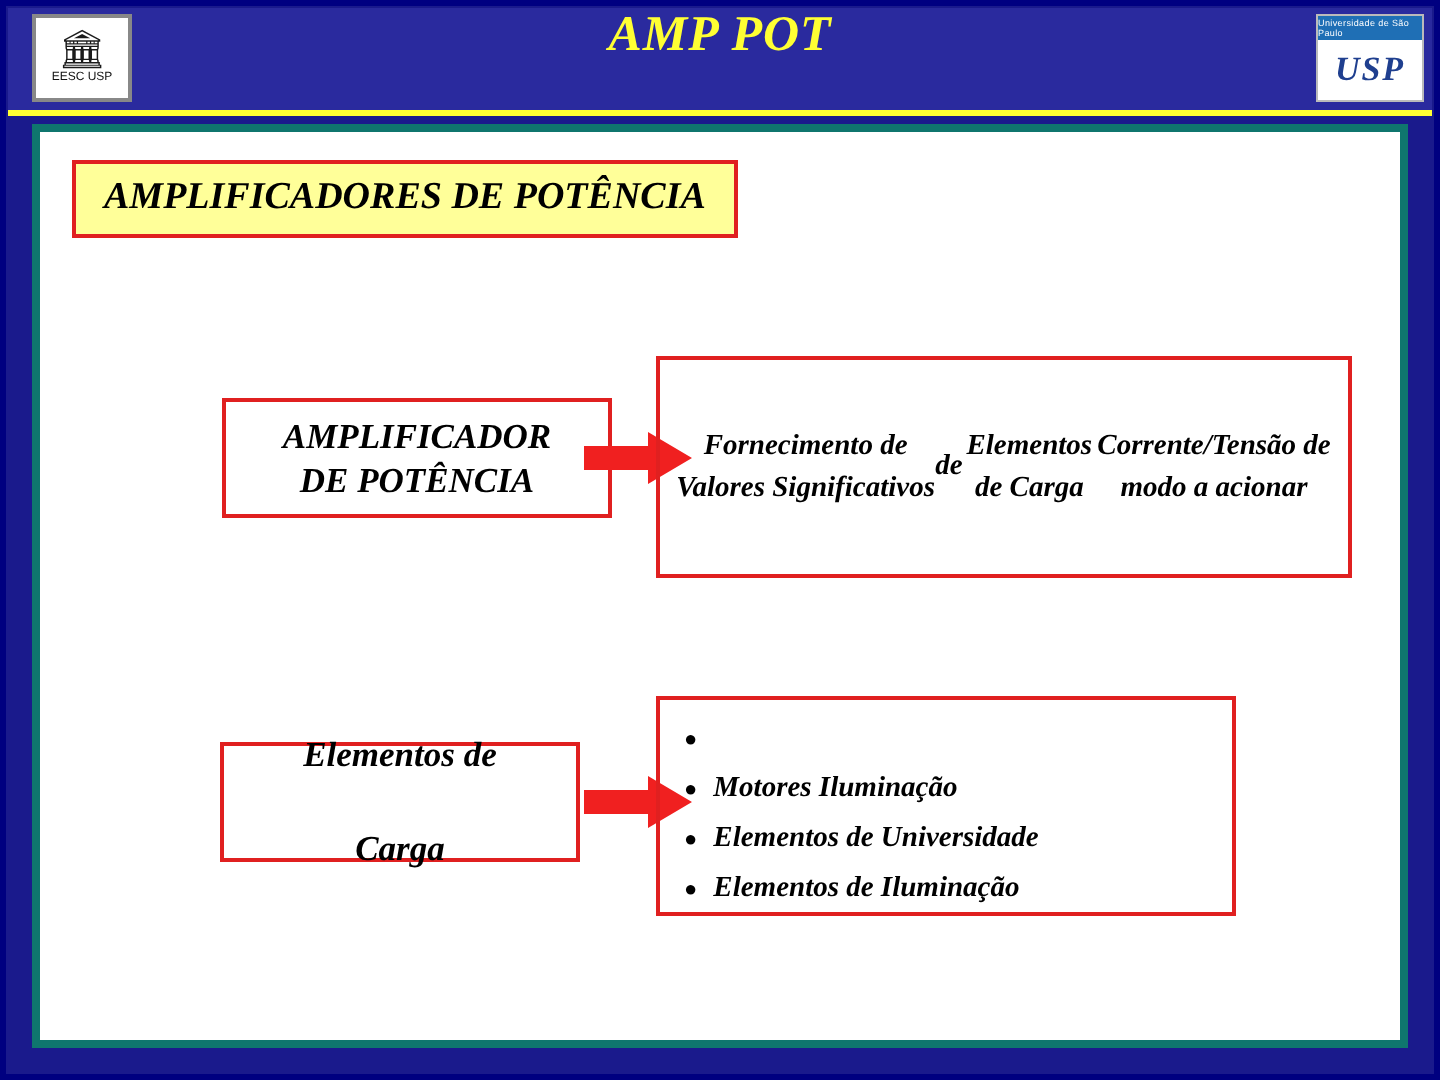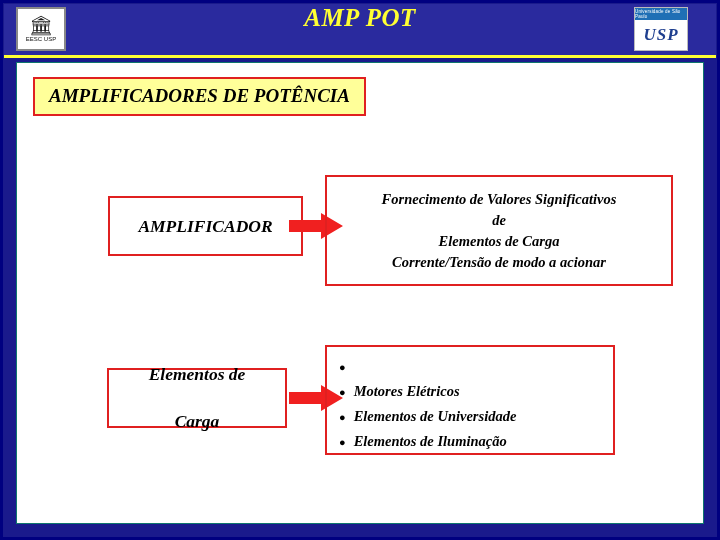--- a/index.html
+++ b/index.html
@@ -74,21 +74,21 @@
   }
   .logo-left .cap {
     font-size: 6px;
     line-height: 7px;
     color: #111;
     font-family: "Liberation Sans", sans-serif;
     margin-top: 1px;
   }
   .logo-right {
     position: absolute;
-    right: 32px;
+    right: 8px;
     top: 7px;
     width: 54px;
     height: 44px;
     background: #ffffff;
     border: 1px solid #bbb;
     box-sizing: border-box;
     overflow: hidden;
   }
   .logo-right .band {
     height: 12px;
@@ -115,21 +115,21 @@
   }
 
   
   .content {
     position: absolute;
     left: 16px;
     top: 62px;
     width: 688px;
     height: 462px;
     background: #ffffff;
-    border: 1px solid #0f766e;
+    border: 4px solid #0f766e;
     box-sizing: border-box;
   }
 
   
   .title-box {
     position: absolute;
     left: 16px;
     top: 14px;
     background: #ffff99;
     border: 2px solid #e02020;
@@ -165,21 +165,21 @@
   }
   .box-desc {
     position: absolute;
     left: 308px;
     top: 112px;
     width: 348px;
     height: 111px;
     border: 2px solid #e02020;
     box-sizing: border-box;
     display: flex;
-    flex-direction: column;
+    flex-direction: row;
     align-items: center;
     justify-content: center;
     text-align: center;
     font-size: 14.5px;
     font-weight: bold;
     font-style: italic;
     color: #000;
     line-height: 21px;
     padding: 0 8px;
   }
@@ -256,20 +256,21 @@
     <div class="band">Universidade de São Paulo</div>
     <div class="usp">USP</div>
   </div>
 
   <div class="content">
 
     <div class="title-box">AMPLIFICADORES DE POTÊNCIA</div>
 
     <div class="box-amp">
       <span>AMPLIFICADOR</span>
+      <span>DE POTÊNCIA</span>
     </div>
 
     <div class="arrow arrow-1">
       <svg width="54" height="26" viewBox="0 0 54 26">
         <polygon points="0,7 32,7 32,0 54,13 32,26 32,19 0,19" fill="#f02020"></polygon>
       </svg>
     </div>
 
     <div class="box-desc">
       <span>Fornecimento de Valores Significativos</span>
@@ -288,21 +289,21 @@
         <polygon points="0,7 32,7 32,0 54,13 32,26 32,19 0,19" fill="#f02020"></polygon>
       </svg>
     </div>
 
     <div class="box-list">
       <div class="li">
         <span class="bullet">●</span>
       </div>
       <div class="li">
         <span class="bullet">●</span>
-        <span>Motores Elétricos</span>
+        <span>Motores Iluminação</span>
       </div>
       <div class="li">
         <span class="bullet">●</span>
         <span>Elementos de Universidade</span>
       </div>
       <div class="li">
         <span class="bullet">●</span>
         <span>Elementos de Iluminação</span>
       </div>
     </div>

